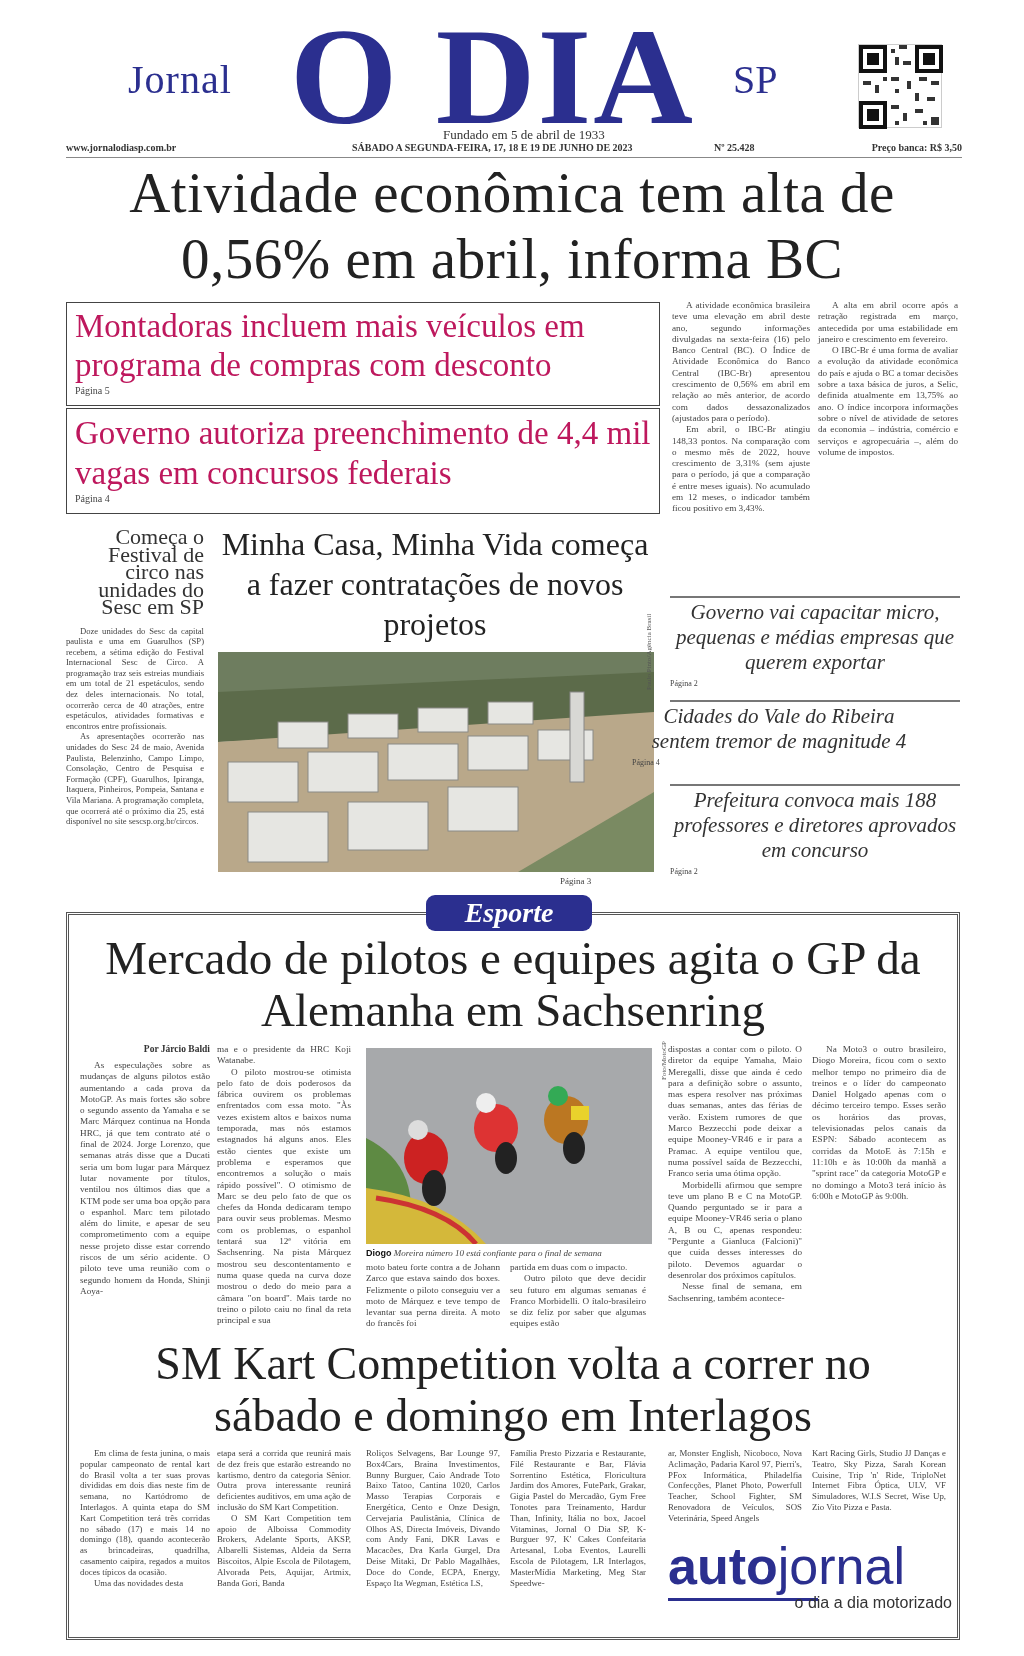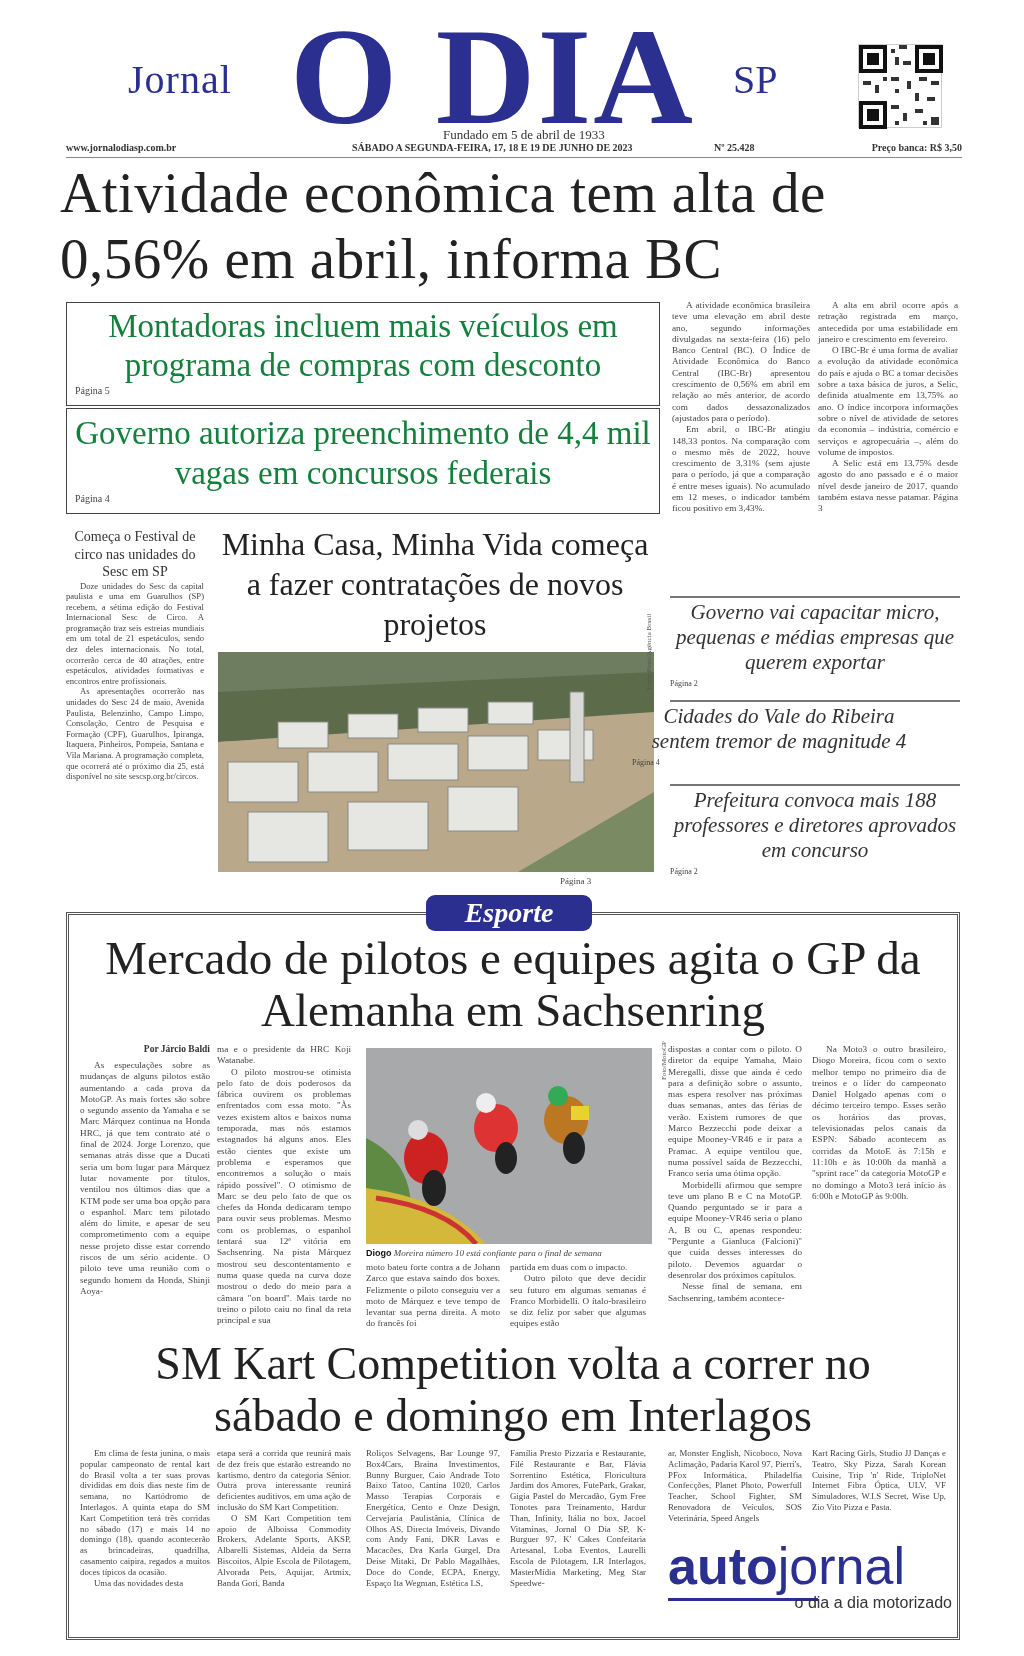--- a/index.html
+++ b/index.html
@@ -5,23 +5,23 @@
 *{box-sizing:border-box;margin:0;padding:0}
 body{width:1024px;height:1656px;background:#fff;font-family:"Liberation Serif",serif;color:#222;position:relative;overflow:hidden}
 .abs{position:absolute}
 .masthead-jornal{left:128px;top:56px;font-size:40px;color:#2b2f8f;letter-spacing:1px}
 .masthead-title{left:290px;top:8px;font-size:138px;font-weight:bold;color:#2b2f8f;line-height:1;letter-spacing:2px;transform:scaleY(1.0)}
 .masthead-sp{left:733px;top:56px;font-size:40px;color:#2b2f8f}
 .qr{left:858px;top:44px;width:84px;height:84px;background:#fff;border:1px solid #ccc}
 .founded{left:443px;top:127px;font-size:13px;color:#333}
 .meta-row{left:66px;top:142px;width:896px;height:16px;font-size:10px;font-weight:bold;color:#333;border-bottom:1px solid #888}
 .meta-row span{position:absolute;top:0}
-.headline-main{left:60px;top:160px;width:904px;font-size:57px;line-height:66px;color:#222;letter-spacing:0.5px}
+.headline-main{left:60px;top:160px;width:904px;text-align:center;font-size:57px;line-height:66px;color:#222;letter-spacing:0.5px}
 .box{border:1.5px solid #444;padding:4px 8px}
-.box-head{font-size:35px;line-height:40px;text-align:center;color:#15803d}
+.box-head{font-size:35px;line-height:40px;color:#be185d}
 .pg{font-size:10px;text-align:left;color:#444}
 .body-text{font-size:9.2px;line-height:11.3px;text-align:justify;color:#444;text-indent:14px}
 .sub-italic{font-style:italic;font-size:21px;line-height:25px;text-align:center;color:#333}
 .rule{height:2px;background:#777}
 .photo{overflow:hidden}
 .esporte-badge{left:426px;top:895px;width:166px;height:36px;background:#2b2f8f;border-radius:9px;color:#fff;font-style:italic;font-weight:bold;font-size:28px;text-align:center;line-height:36px}
 .sport-frame{left:66px;top:912px;width:894px;height:728px;border:3px double #555}
 .sport-head{font-size:47px;line-height:52px;text-align:center;color:#222}
 .byline{font-size:9.5px;font-weight:bold;text-align:right;color:#333}
 .caption{font-size:9px;color:#444;font-style:italic}
@@ -88,25 +88,24 @@
   <div class="pg">Página 4</div>
 </div>
 
 <div class="abs" style="left:672px;top:300px;width:138px">
   <p class="body-text">A atividade econômica brasileira teve uma elevação em abril deste ano, segundo informações divulgadas na sexta-feira (16) pelo Banco Central (BC). O Índice de Atividade Econômica do Banco Central (IBC-Br) apresentou crescimento de 0,56% em abril em relação ao mês anterior, de acordo com dados dessazonalizados (ajustados para o período).</p>
   <p class="body-text">Em abril, o IBC-Br atingiu 148,33 pontos. Na comparação com o mesmo mês de 2022, houve crescimento de 3,31% (sem ajuste para o período, já que a comparação é entre meses iguais). No acumulado em 12 meses, o indicador também ficou positivo em 3,43%.</p>
 </div>
 <div class="abs" style="left:818px;top:300px;width:140px">
   <p class="body-text">A alta em abril ocorre após a retração registrada em março, antecedida por uma estabilidade em janeiro e crescimento em fevereiro.</p>
   <p class="body-text">O IBC-Br é uma forma de avaliar a evolução da atividade econômica do país e ajuda o BC a tomar decisões sobre a taxa básica de juros, a Selic, definida atualmente em 13,75% ao ano. O índice incorpora informações sobre o nível de atividade de setores da economia – indústria, comércio e serviços e agropecuária –, além do volume de impostos.</p>
-  <p class="body-text">A Selic está em 13,75% desde agosto do ano passado e é o maior nível desde janeiro de 2017, quando também estava nesse patamar. Página 3</p>
 </div>
 
 <div class="abs" style="left:66px;top:528px;width:138px">
-  <div style="font-size:14px;line-height:17.5px;text-align:center;color:#333;">Começa o Festival de circo nas unidades do Sesc em SP</div>
+  <div style="font-size:22px;line-height:17.5px;text-align:right;color:#333;margin-bottom:10px">Começa o Festival de circo nas unidades do Sesc em SP</div>
   <p class="body-text" style="font-size:8.6px;line-height:10.6px">Doze unidades do Sesc da capital paulista e uma em Guarulhos (SP) recebem, a sétima edição do Festival Internacional Sesc de Circo. A programação traz seis estreias mundiais em um total de 21 espetáculos, sendo dez deles internacionais. No total, ocorrerão cerca de 40 atrações, entre espetáculos, atividades formativas e encontros entre profissionais.</p>
   <p class="body-text" style="font-size:8.6px;line-height:10.6px">As apresentações ocorrerão nas unidades do Sesc 24 de maio, Avenida Paulista, Belenzinho, Campo Limpo, Consolação, Centro de Pesquisa e Formação (CPF), Guarulhos, Ipiranga, Itaquera, Pinheiros, Pompeia, Santana e Vila Mariana. A programação completa, que ocorrerá até o próximo dia 25, está disponível no site sescsp.org.br/circos.</p>
 </div>
 
 <div class="abs" style="left:212px;top:524px;width:446px;text-align:center;font-size:32px;line-height:40px;color:#222">Minha Casa, Minha Vida começa a fazer contratações de novos projetos</div>
 <div class="abs photo" style="left:218px;top:652px;width:436px;height:220px">
   <svg width="436" height="220" viewBox="0 0 436 220">
     <defs>
       <linearGradient id="sky" x1="0" y1="0" x2="0" y2="1">
           <stop offset="0" stop-color="#c8cfd6"></stop>

